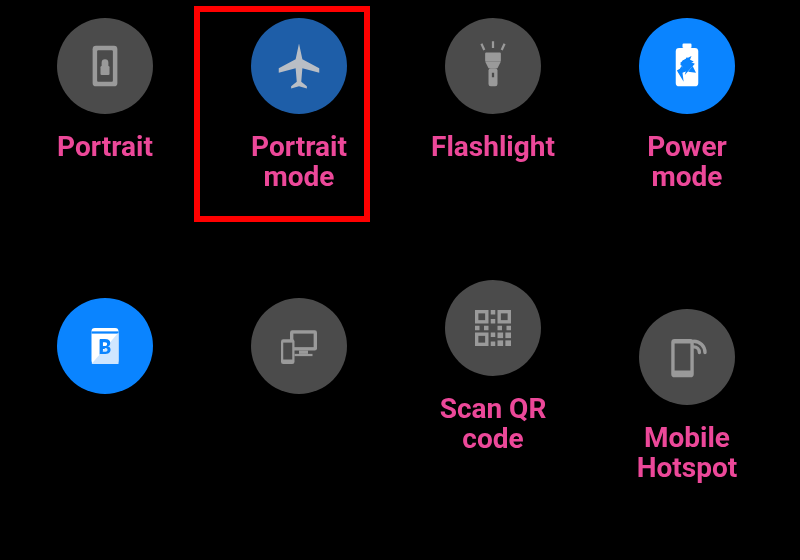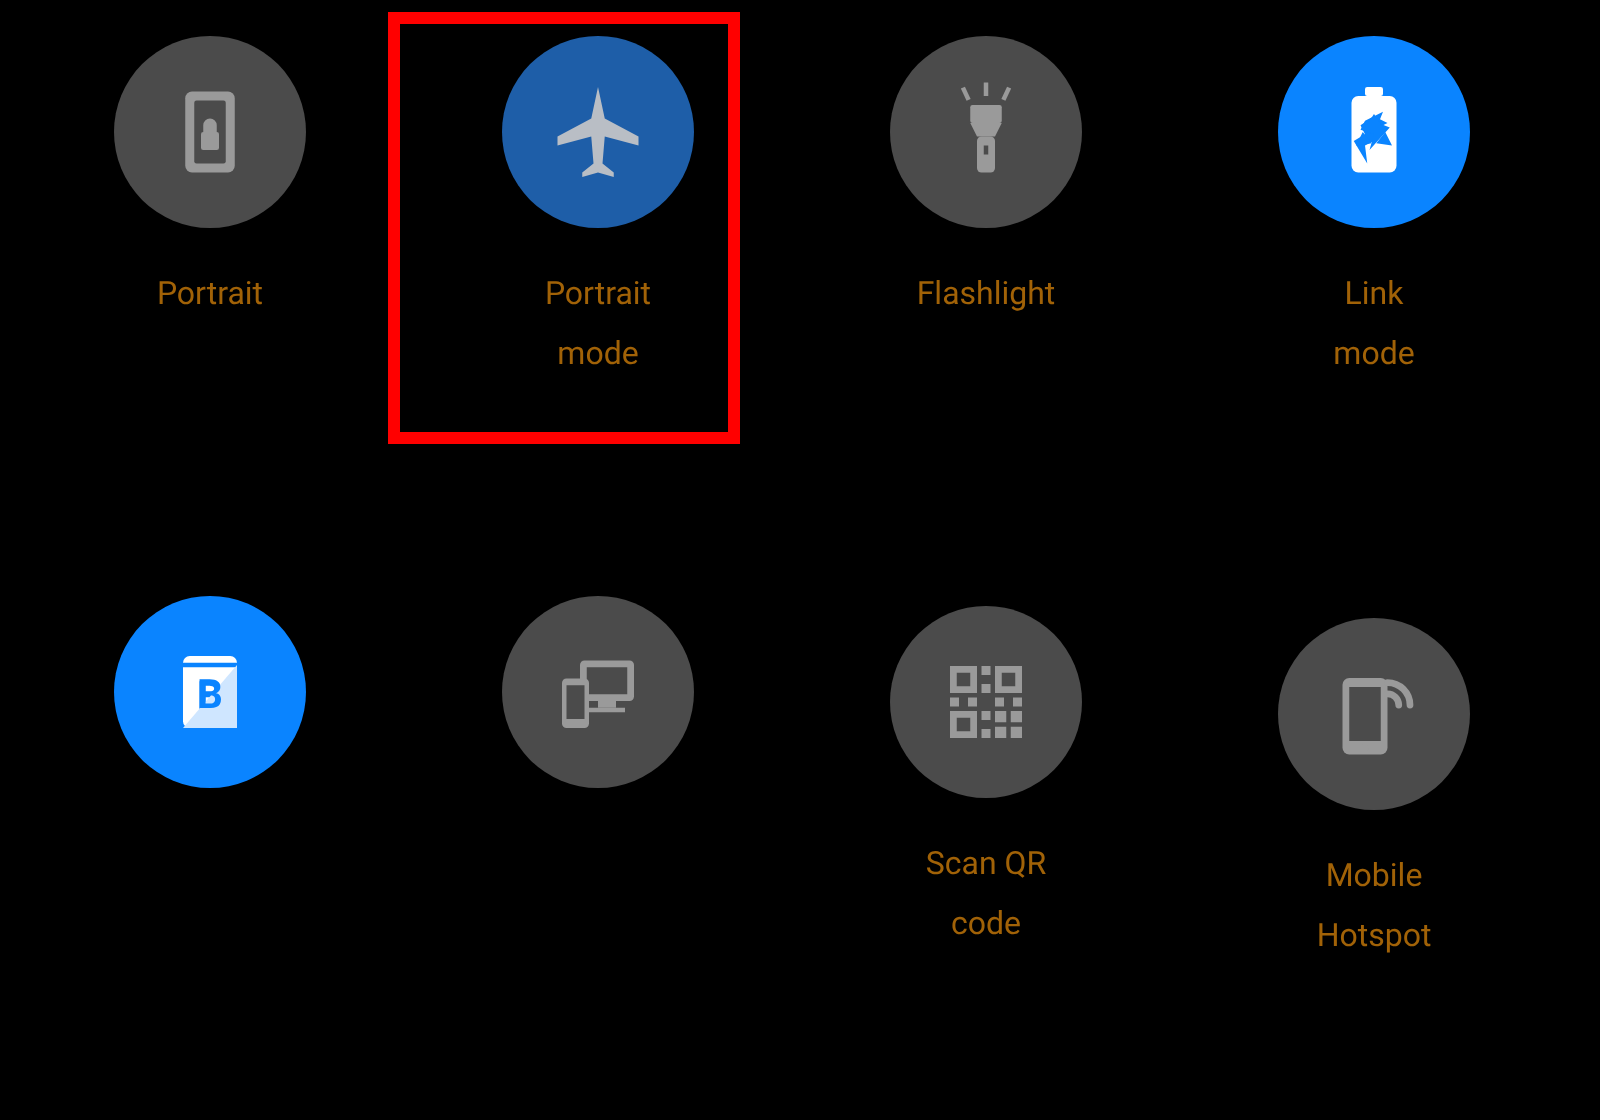--- a/index.html
+++ b/index.html
@@ -30,24 +30,24 @@
     display:flex;
     align-items:center;
     justify-content:center;
   }
   .circle svg{
     width:54px;
     height:54px;
     display:block;
   }
   .label{
-    font-size:16px;
+    font-size:28px;
     line-height:30px;
-    font-weight:400;
-    color:#a16207;
+    font-weight:700;
+    color:#ec4899;
     white-space:pre-line;
   }
   .c-off   { background:#4b4b4b; }
   .c-blue  { background:#1e5ea8; }
   .c-bright{ background:#0a84ff; }
 
   .ic-off   { fill:#9a9a9a; }
   .ic-dim   { fill:#b9bec5; }
   .ic-white { fill:#ffffff; }
 
@@ -59,21 +59,21 @@
   }
 
   
   .p1{ left:20px;  top:18px; }
   .p2{ left:214px; top:18px; }
   .p3{ left:408px; top:18px;text-align:center; }
   .p4{ left:602px; top:18px; }
   
   .p5{ left:20px;  top:298px; }
   .p6{ left:214px; top:298px; }
-  .p7{ left:408px; top:303px; }
+  .p7{ left:408px; top:280px; }
   .p8{ left:602px; top:309px; }
 </style>
 </head>
 <body>
 
 <div class="panel">
 
   <div class="tile p1">
     <div class="circle c-off">
       <svg viewBox="0 0 48 48">
@@ -125,21 +125,21 @@
           <path d="M20 19l8-4-2 5 5 2-9 10 2-7-6-2z"></path>
         </g>
 
         <g fill="#0a84ff">
           <path d="M24 16l4 6h-8z"></path>
           <path d="M19 24l-3 6 7-1z"></path>
           <path d="M29 24l3 6-7-1z"></path>
         </g>
       </svg>
     </div>
-    <div class="label">Link
+    <div class="label">Power
 mode</div>
   </div>
 
   <div class="tile p5">
     <div class="circle c-bright">
       <svg viewBox="0 0 48 48">
         <rect class="ic-white" x="12" y="8" width="24" height="32" rx="3"></rect>
         <rect x="12" y="8" width="24" height="32" rx="3" fill="none"></rect>
         <path d="M12 12h24" stroke="#0a84ff" stroke-width="2"></path>
         <text x="24" y="32" text-anchor="middle" font-size="18" font-weight="700" fill="#0a84ff">B</text>

